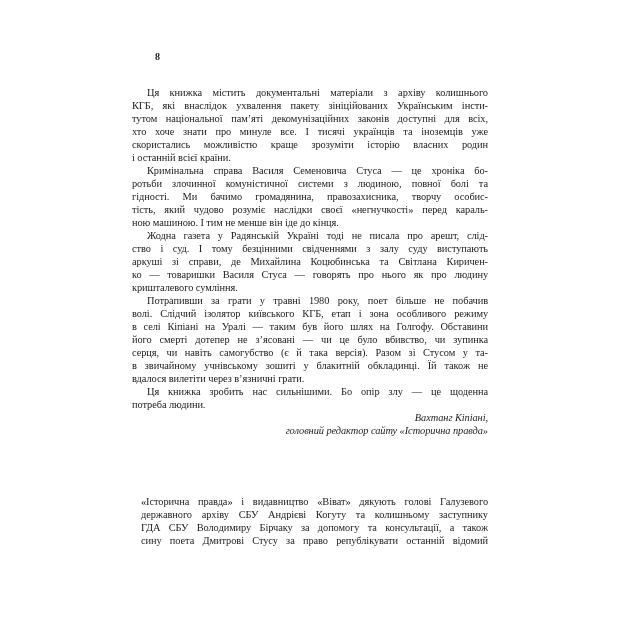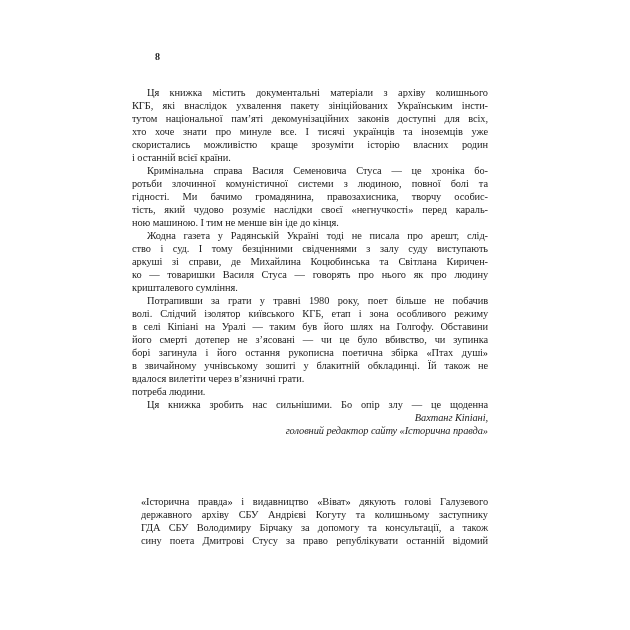--- a/index.html
+++ b/index.html
@@ -85,27 +85,27 @@
         <div class="line">ство і суд. І тому безцінними свідченнями з залу суду виступають</div>
         <div class="line">аркуші зі справи, де Михайлина Коцюбинська та Світлана Киричен-</div>
         <div class="line">ко — товаришки Василя Стуса — говорять про нього як про людину</div>
         <div class="line last">кришталевого сумління.</div>
       </div>
       <div class="para">
         <div class="line first">Потрапивши за грати у травні 1980 року, поет більше не побачив</div>
         <div class="line">волі. Слідчий ізолятор київського КГБ, етап і зона особливого режиму</div>
         <div class="line">в селі Кіпіані на Уралі — таким був його шлях на Голгофу. Обставини</div>
         <div class="line">його смерті дотепер не з’ясовані — чи це було вбивство, чи зупинка</div>
-        <div class="line">борі загинула і його остання рукописна поетична збірка «Птах душі»</div>
+        <div class="line">серця, чи навіть самогубство (є й така версія). Разом зі Стусом у та-</div>
         <div class="line">в звичайному учнівському зошиті у блакитній обкладинці. Їй також не</div>
         <div class="line last">вдалося вилетіти через в’язничні грати.</div>
       </div>
       <div class="para">
+        <div class="line first">Ця книжка зробить нас сильнішими. Бо опір злу — це щоденна</div>
         <div class="line last">потреба людини.</div>
-        <div class="line first">Ця книжка зробить нас сильнішими. Бо опір злу — це щоденна</div>
       </div>
       <div class="sig">
         <div class="line first">Вахтанг Кіпіані,</div>
         <div class="line">головний редактор сайту «Історична правда»</div>
       </div>
     </div>
 
   <div class="ack-block">
       <div class="line first">«Історична правда» і видавництво «Віват» дякують голові Галузевого</div>
       <div class="line">державного архіву СБУ Андрієві Когуту та колишньому заступнику</div>

